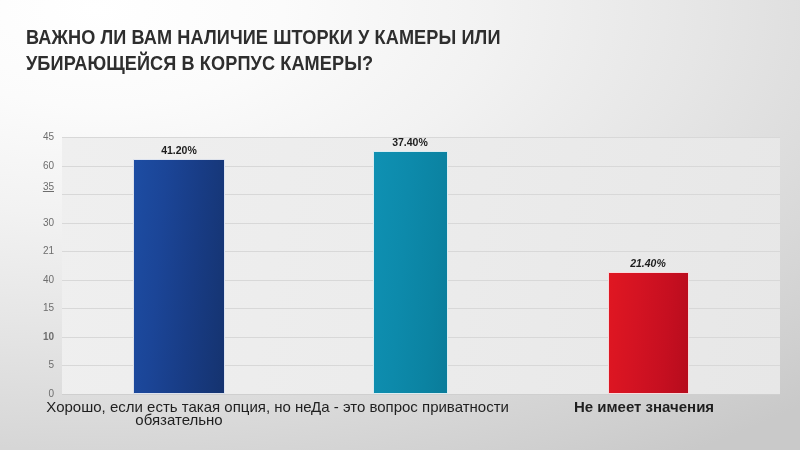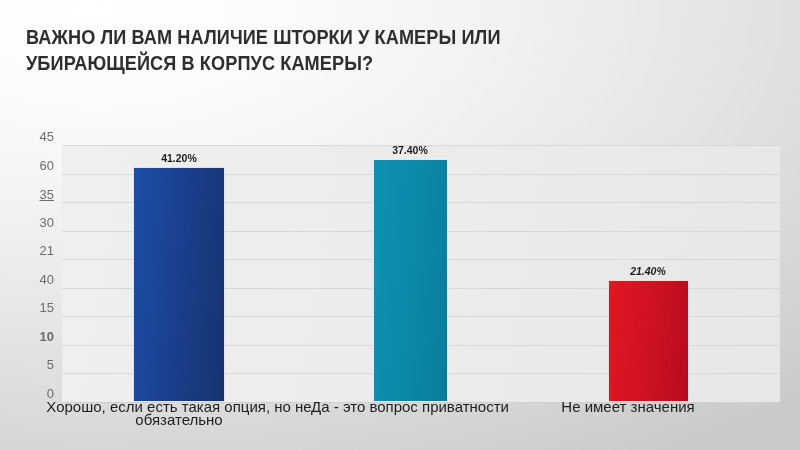--- a/index.html
+++ b/index.html
@@ -53,21 +53,21 @@
     left: 0px;
     top: 118px;
     width: 800px;
     height: 332px;
   }
 
   
   #plot {
     position: absolute;
     left: 62px;
-    top: 27px;
+    top: 19px;
     width: 718px;
     height: 257px;
     background: linear-gradient(100deg, #efefef 0%, #ececec 45%, #e7e7e7 100%);
   }
 
   .gridline {
     position: absolute;
     left: 0;
     width: 100%;
     height: 1px;
@@ -76,21 +76,21 @@
   .gridline.base {
     background: #cfcfcf;
   }
 
   
   .ytick {
     position: absolute;
     right: 746px;        
     width: 40px;
     text-align: right;
-    font-size: 13px;
+    font-size: 10px;
     color: #6d6d6d;
     line-height: 10px;
     margin-top: -5px;
   }
 
   
   .bar {
     position: absolute;
     bottom: 0;
     border: 1px solid rgba(255,255,255,0.85);
@@ -159,31 +159,31 @@
           <div class="bar-value">37.40%</div>
         </div>
         <div class="bar b2" style="left: 545.5px; width: 81px; height: 122.218px;">
           <div class="bar-value">21.40%</div>
         </div>
       </div>
 
     <div id="yticks-holder">
         <div class="ytick" style="top: 19px;">45</div>
         <div class="ytick" style="top: 47.5556px;">60</div>
-        <div class="ytick" style="top: 77px; text-decoration: underline;">35</div>
+        <div class="ytick" style="top: 69px; text-decoration: underline;">35</div>
         <div class="ytick" style="top: 104.667px;">30</div>
         <div class="ytick" style="top: 133.222px;">21</div>
         <div class="ytick" style="top: 161.778px;">40</div>
         <div class="ytick" style="top: 190.333px;">15</div>
         <div class="ytick" style="top: 218.889px; font-weight: bold;">10</div>
         <div class="ytick" style="top: 247.444px;">5</div>
         <div class="ytick" style="top: 276px;">0</div>
       </div>
 
     <div id="catlabels-holder">
         <div class="catlabel" style="left: 45px; width: 268px;">Хорошо, если есть такая опция,  но не
 обязательно</div>
         <div class="catlabel" style="left: 296px; width: 228px;">Да - это вопрос приватности</div>
-        <div class="catlabel" style="left: 528px; width: 200px;">Не имеет значения</div>
+        <div class="catlabel" style="left: 544px; width: 200px; font-weight: bold;">Не имеет значения</div>
       </div>
 
   </div>
 </div>
 
 </body></html>

